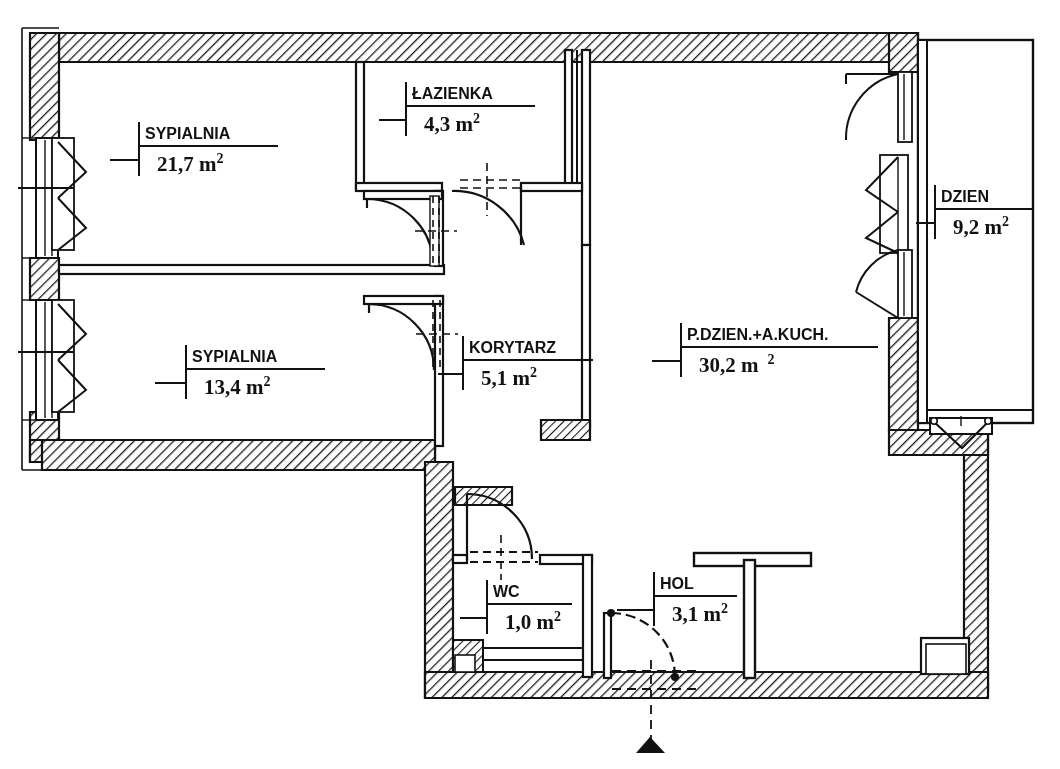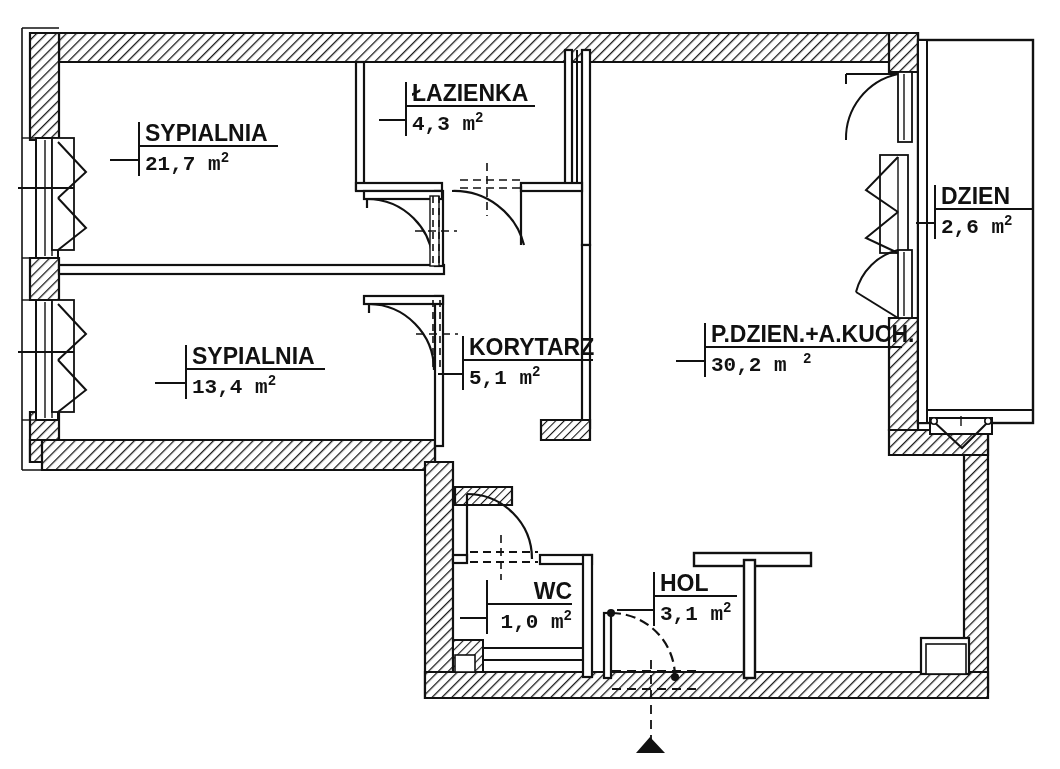--- a/index.html
+++ b/index.html
@@ -2,27 +2,27 @@
 <html><head>
 <meta charset="utf-8">
 <style>
   html,body{margin:0;padding:0;background:#ffffff;}
   body{font-family:"Liberation Sans",sans-serif;}
   #plan-root{position:relative;width:1060px;height:769px;background:#ffffff;overflow:hidden;}
   svg#floorplan{display:block;width:1060px;height:769px;}
   .rlabel{position:absolute;}
   .rlabel .name{
     font-family:"Liberation Sans",sans-serif;
-    font-weight:700;font-size:23px;line-height:23px;color:#111;
+    font-weight:700;font-size:16px;line-height:23px;color:#111;
     white-space:nowrap;padding-left:7px;
   }
   .rlabel .area{
-    font-family:Liberation Mono, monospace;
+    font-family:Liberation Serif, serif;
     font-weight:700;font-size:21px;line-height:23px;color:#111;
-    white-space:nowrap;padding-left:7px;
+    white-space:nowrap;padding-left:19px;
   }
   .rlabel .rule{height:0;border-top:2px solid #111;}
   .rlabel .tick-v{
     position:absolute;left:0;top:0;bottom:0;width:0;border-left:2px solid #111;
   }
   .rlabel .tick-h{
     position:absolute;height:0;border-top:2px solid #111;
   }
   .sup{font-size:14px;vertical-align:super;}
   .nbsp{letter-spacing:0.18em;}
@@ -240,25 +240,25 @@
     <span>4,3 m</span><span class="sup">2</span>
   </div>
 </div>
 
 <div class="rlabel" style="left:934px;top:185px;">
   <div class="tick-v"></div>
   <div class="tick-h" style="left:-18px;top:37px;width:20px;"></div>
   <div class="name">DZIEN</div>
   <div class="rule" style="width:99px;"></div>
   <div class="area">
-    <span>2,6 m</span><span class="sup">2</span>
-  </div>
-</div>
-
-<div class="rlabel" style="left:704px;top:323px;">
+    <span>9,2 m</span><span class="sup">2</span>
+  </div>
+</div>
+
+<div class="rlabel" style="left:680px;top:323px;">
   <div class="tick-v"></div>
   <div class="tick-h" style="left:-28px;top:37px;width:30px;"></div>
   <div class="name">P.DZIEN.+A.KUCH.</div>
   <div class="rule" style="width:198px;"></div>
   <div class="area">
     <span>30,2 m</span><span class="nbsp">&nbsp;</span><span class="sup">2</span>
   </div>
 </div>
 
 <div class="rlabel" style="left:185px;top:345px;">
@@ -274,21 +274,21 @@
 <div class="rlabel" style="left:462px;top:336px;">
   <div class="tick-v"></div>
   <div class="tick-h" style="left:-24px;top:37px;width:26px;"></div>
   <div class="name">KORYTARZ</div>
   <div class="rule" style="width:131px;"></div>
   <div class="area">
     <span>5,1 m</span><span class="sup">2</span>
   </div>
 </div>
 
-<div class="rlabel" style="left:486px;top:580px;text-align:right;">
+<div class="rlabel" style="left:486px;top:580px;">
   <div class="tick-v"></div>
   <div class="tick-h" style="left:-26px;top:37px;width:28px;"></div>
   <div class="name">WC</div>
   <div class="rule" style="width:86px;"></div>
   <div class="area">
     <span>1,0 m</span><span class="sup">2</span>
   </div>
 </div>
 
 <div class="rlabel" style="left:653px;top:572px;">

